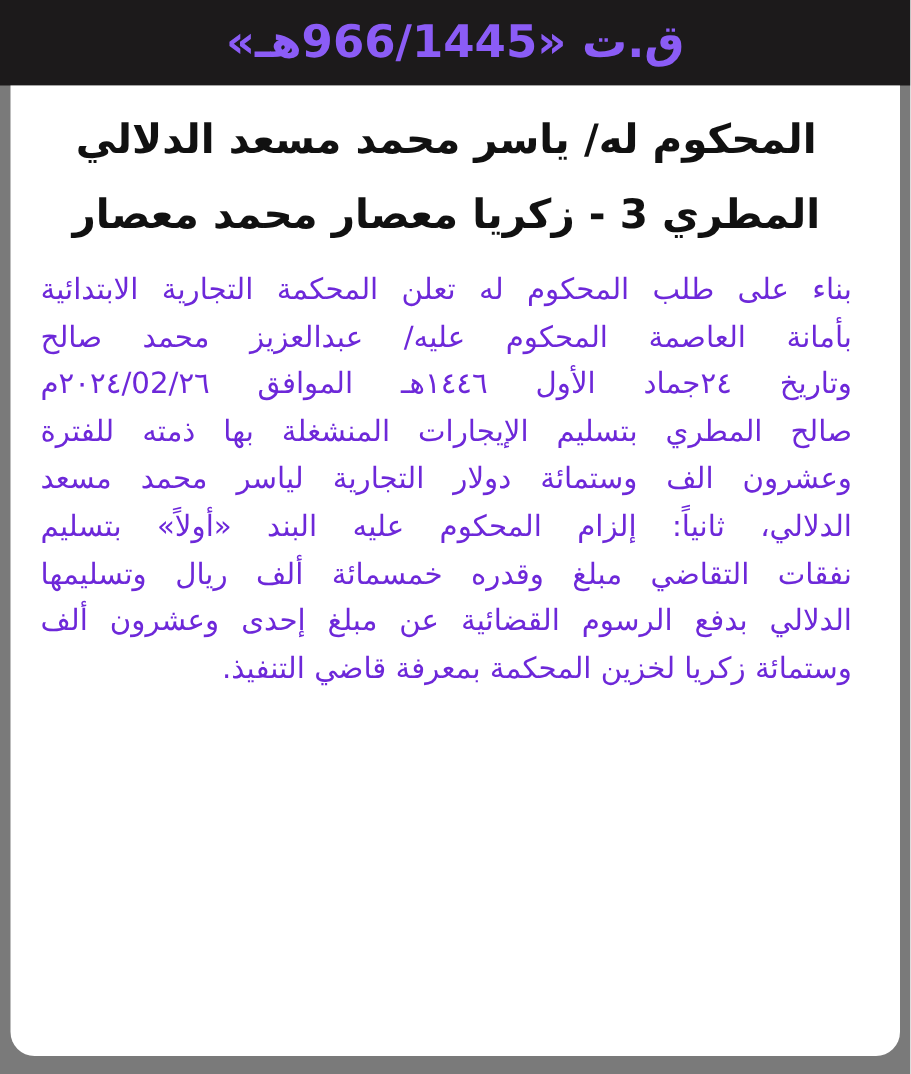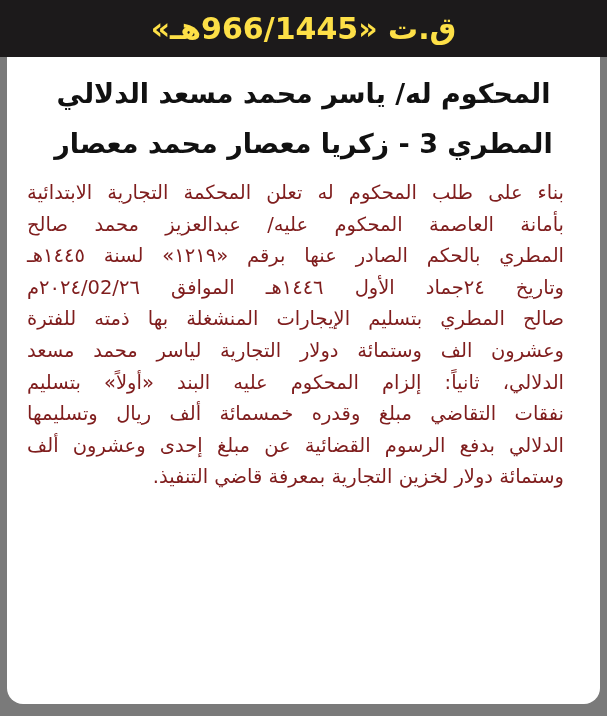--- a/index.html
+++ b/index.html
@@ -20,62 +20,62 @@
       left: 0;
       top: 0;
       width: 607px;
       height: 57px;
       background: #1c1a1b;
       display: flex;
       align-items: center;
       justify-content: center;
     }
     .header-title {
-      color: #fde047;
+      color: #8b5cf6;
       font-family: "DejaVu Sans", sans-serif;
       font-weight: bold;
       font-size: 30px;
       direction: rtl;
       letter-spacing: 0px;
       white-space: nowrap;
     }
     .content-panel {
       position: absolute;
       left: 7px;
       top: 57px;
       width: 593px;
       height: 647px;
       background: #ffffff;
       border-bottom-left-radius: 16px;
       border-bottom-right-radius: 16px;
       box-sizing: border-box;
-      padding: 12px 18px 0 18px;
+      padding: 12px 30px 0 18px;
       direction: rtl;
     }
     .headline {
       font-family: "DejaVu Sans", sans-serif;
       font-weight: bold;
       font-size: 27px;
       line-height: 50px;
       color: #111111;
       text-align: center;
       margin: 0;
     }
     .headline-line {
       display: block;
       white-space: nowrap;
     }
     .body-text {
       font-family: "DejaVu Sans", sans-serif;
       font-size: 19.5px;
       line-height: 31.6px;
-      color: #7f1d1d;
+      color: #6d28d9;
       text-align: justify;
       text-align-last: right;
-      margin: 8px 16px 0 0;
+      margin: 8px 0 0 0;
       padding: 0 2px;
     }
     .body-line {
       display: block;
       text-align: justify;
       text-align-last: justify;
       white-space: nowrap;
     }
     .body-line.last {
       text-align-last: right;
@@ -91,23 +91,22 @@
 
   <div class="content-panel">
     <div class="headline">
       <span class="headline-line">المحكوم له/ ياسر محمد مسعد الدلالي</span>
       <span class="headline-line">المطري 3 - زكريا معصار محمد معصار</span>
     </div>
 
     <div class="body-text">
       <span class="body-line">بناء على طلب المحكوم له تعلن المحكمة التجارية الابتدائية</span>
       <span class="body-line">بأمانة العاصمة المحكوم عليه/ عبدالعزيز محمد صالح</span>
-      <span class="body-line">المطري بالحكم الصادر عنها برقم «١٢١٩» لسنة ١٤٤٥هـ</span>
       <span class="body-line">وتاريخ ٢٤جماد الأول ١٤٤٦هـ الموافق ٢٠٢٤/02/٢٦م</span>
       <span class="body-line">صالح المطري بتسليم الإيجارات المنشغلة بها ذمته للفترة</span>
       <span class="body-line">وعشرون الف وستمائة دولار التجارية لياسر محمد مسعد</span>
       <span class="body-line">الدلالي، ثانياً: إلزام المحكوم عليه البند «أولاً» بتسليم</span>
       <span class="body-line">نفقات التقاضي مبلغ وقدره خمسمائة ألف ريال وتسليمها</span>
       <span class="body-line">الدلالي بدفع الرسوم القضائية عن مبلغ إحدى وعشرون ألف</span>
-      <span class="body-line last">وستمائة دولار لخزين التجارية بمعرفة قاضي التنفيذ.</span>
+      <span class="body-line last">وستمائة زكريا لخزين المحكمة بمعرفة قاضي التنفيذ.</span>
     </div>
   </div>
 </div>
 
 </body></html>

